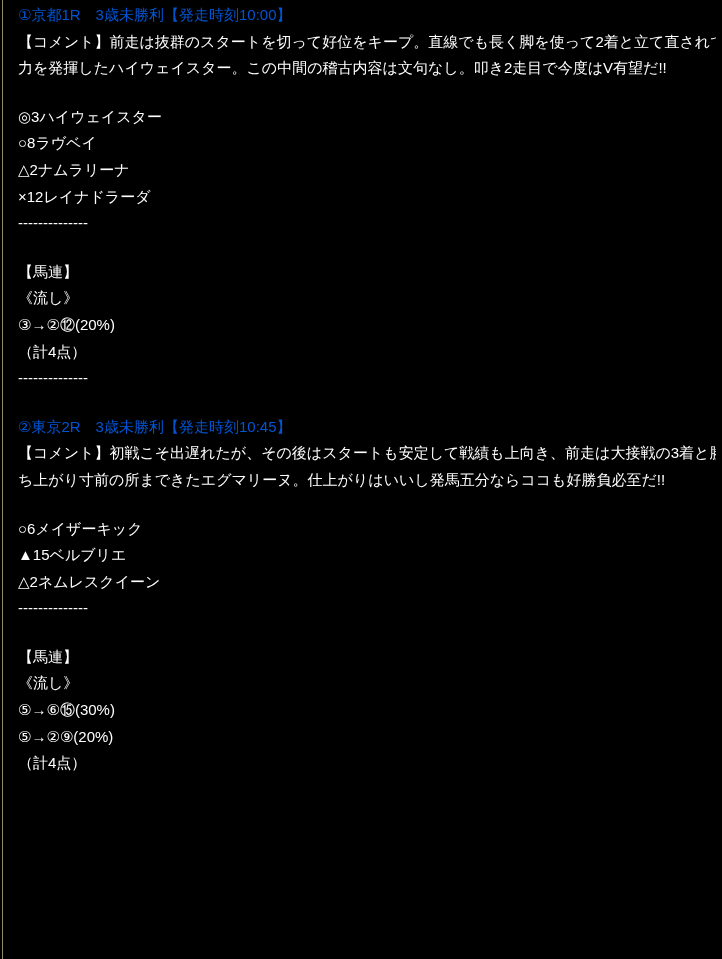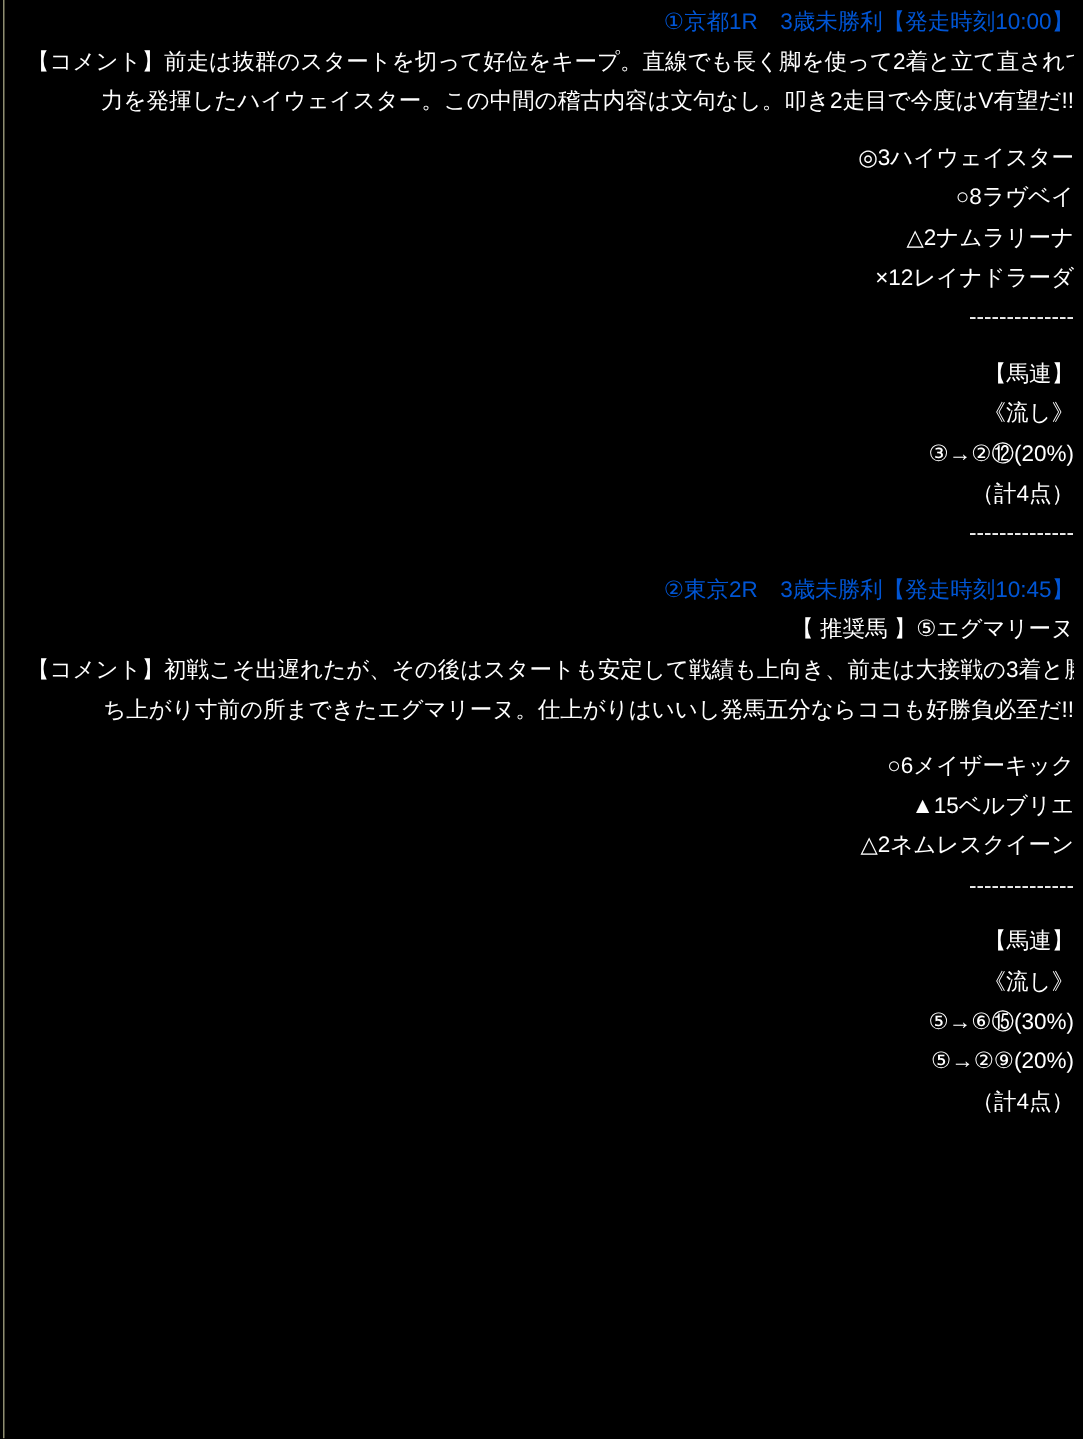--- a/index.html
+++ b/index.html
@@ -13,33 +13,32 @@
   .page {
     position: relative;
     width: 720px;
     height: 959px;
     margin-left: 2px;
     border-left: 1px solid var(--border-color, #8f8e71);
     background: var(--bg-color, #000000);
     padding: 2px 6px 0 15px;
     color: var(--text-color, #ffffff);
     font-size: 15px;
-    text-align: right;
   }
   .line {
     height: 26.6px;
     line-height: 26.6px;
     white-space: pre;
     overflow: hidden;
   }
   .race-header {
     color: var(--header-color, #0055d4);
   }
   .gap-above {
-    margin-top: 11px;
+    margin-top: 22px;
   }
 </style>
 </head>
 <body>
 
 <div class="page">
 
   <section>
     <div class="line race-header">①京都1R　3歳未勝利【発走時刻10:00】</div>
     <div class="line">【コメント】前走は抜群のスタートを切って好位をキープ。直線でも長く脚を使って2着と立て直されて</div>
@@ -57,21 +56,20 @@
       <div class="line">【馬連】</div>
       <div class="line">《流し》</div>
       <div class="line">③→②⑫(20%)</div>
       <div class="line">（計4点）</div>
     </div>
     <div class="line">--------------</div>
   </section>
 
   <section class="gap-above">
     <div class="line race-header">②東京2R　3歳未勝利【発走時刻10:45】</div>
-    <div class="line">【 推奨馬 】⑤エグマリーヌ</div>
     <div class="line">【コメント】初戦こそ出遅れたが、その後はスタートも安定して戦績も上向き、前走は大接戦の3着と勝</div>
     <div class="line">ち上がり寸前の所まできたエグマリーヌ。仕上がりはいいし発馬五分ならココも好勝負必至だ!!</div>
 
     <div class="gap-above">
       <div class="line">○6メイザーキック</div>
       <div class="line">▲15ベルブリエ</div>
       <div class="line">△2ネムレスクイーン</div>
     </div>
     <div class="line">--------------</div>
 

